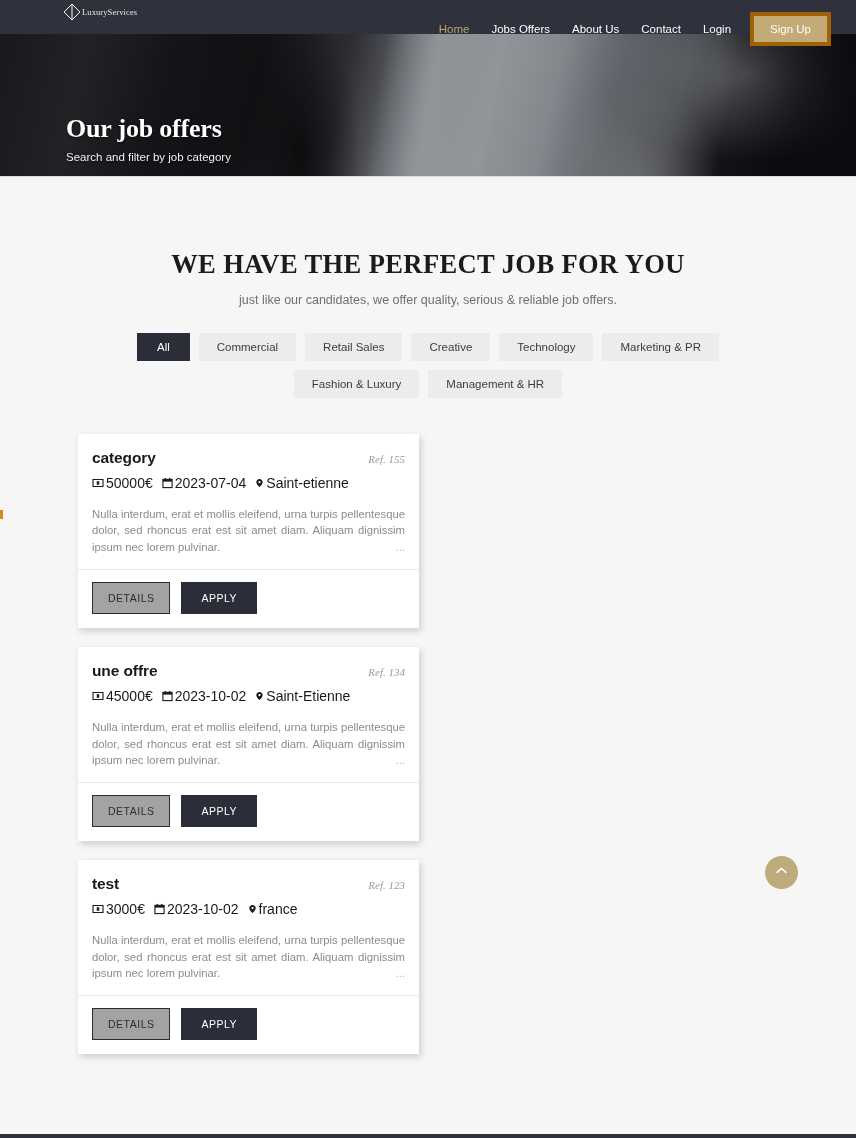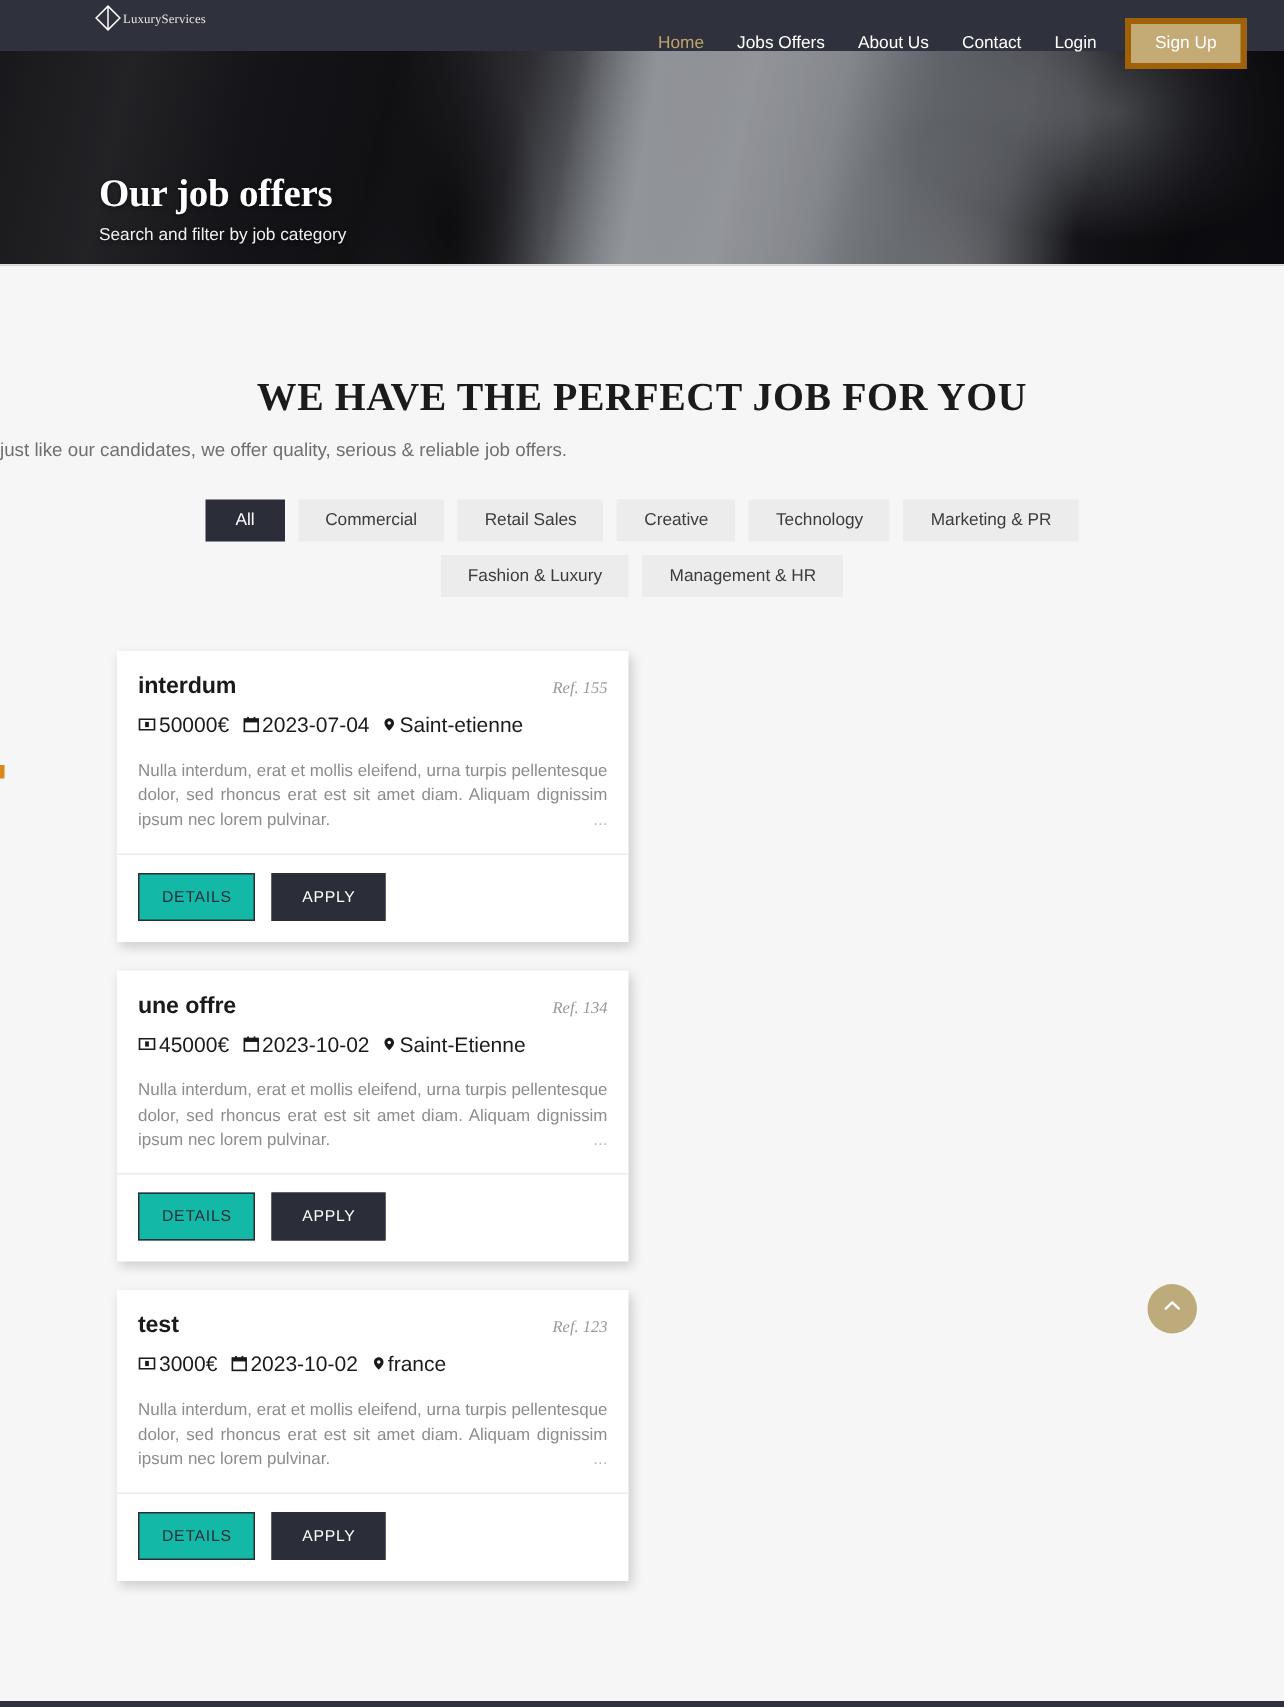--- a/index.html
+++ b/index.html
@@ -133,20 +133,21 @@
   }
   .section-title {
     font-family: "Liberation Serif", serif;
     font-weight: bold;
     font-size: 26.5px;
     letter-spacing: .4px;
     color: #1b1b1b;
     text-align: center;
   }
   .section-sub {
+    text-align: center;
     font-size: 12.5px;
     color: #6f6f6f;
     margin-top: 13px;
   }
 
   
   .filters {
     margin: 26px auto 0;
     width: 690px;
     display: flex;
@@ -230,21 +231,21 @@
     background: #fff;
     padding-left: 3px;
   }
   .card-foot {
     border-top: 1px solid #ececec;
     padding: 12px 14px 14px 14px;
     display: flex;
     gap: 11px;
   }
   .btn-details {
-    background: #14b8a6;
+    background: #a3a3a3;
     border: 1px solid #2b2e38;
     color: #2b2e38;
     font-size: 10.5px;
     letter-spacing: .5px;
     padding: 9px 15px;
     cursor: pointer;
     font-family: "Liberation Sans", sans-serif;
   }
   .btn-apply {
     background: #2b2e38;
@@ -336,21 +337,21 @@
     <button class="filter-btn">Marketing &amp; PR</button>
     <button class="filter-btn">Fashion &amp; Luxury</button>
     <button class="filter-btn">Management &amp; HR</button>
   </div>
 
   <div class="cards">
 
     <div class="card">
       <div class="card-body">
         <div class="card-head">
-          <div class="card-title">interdum</div>
+          <div class="card-title">category</div>
           <div class="card-ref">Ref. 155</div>
         </div>
         <div class="card-meta">
           <span class="meta-item">
             <span>
               <svg width="12" height="12" viewBox="0 0 24 24" fill="#1a1a1a">
                 <path d="M2 5h20v14H2z" fill="none" stroke="#1a1a1a" stroke-width="2.2"></path>
                 <rect x="9.5" y="8.5" width="5" height="7" fill="#1a1a1a"></rect>
               </svg>
             </span>

